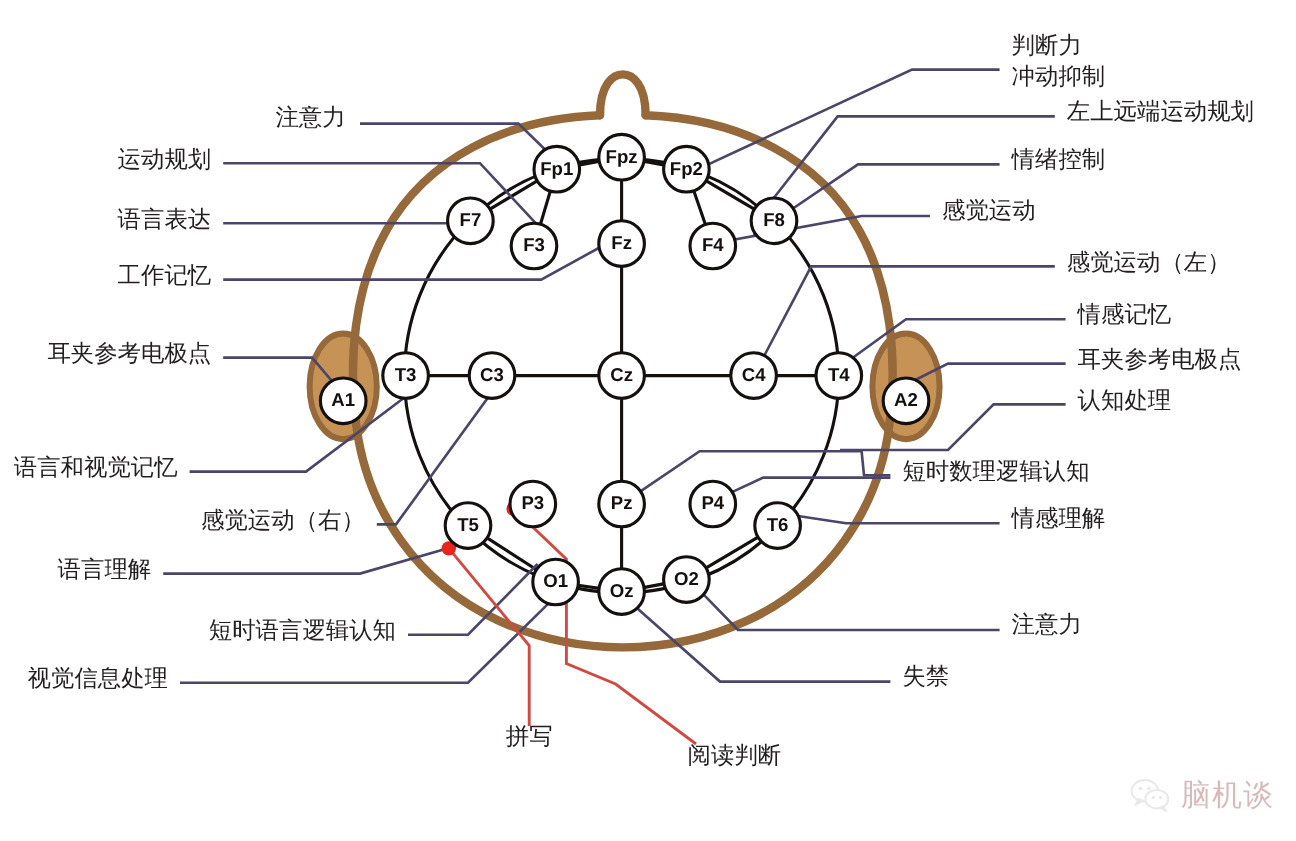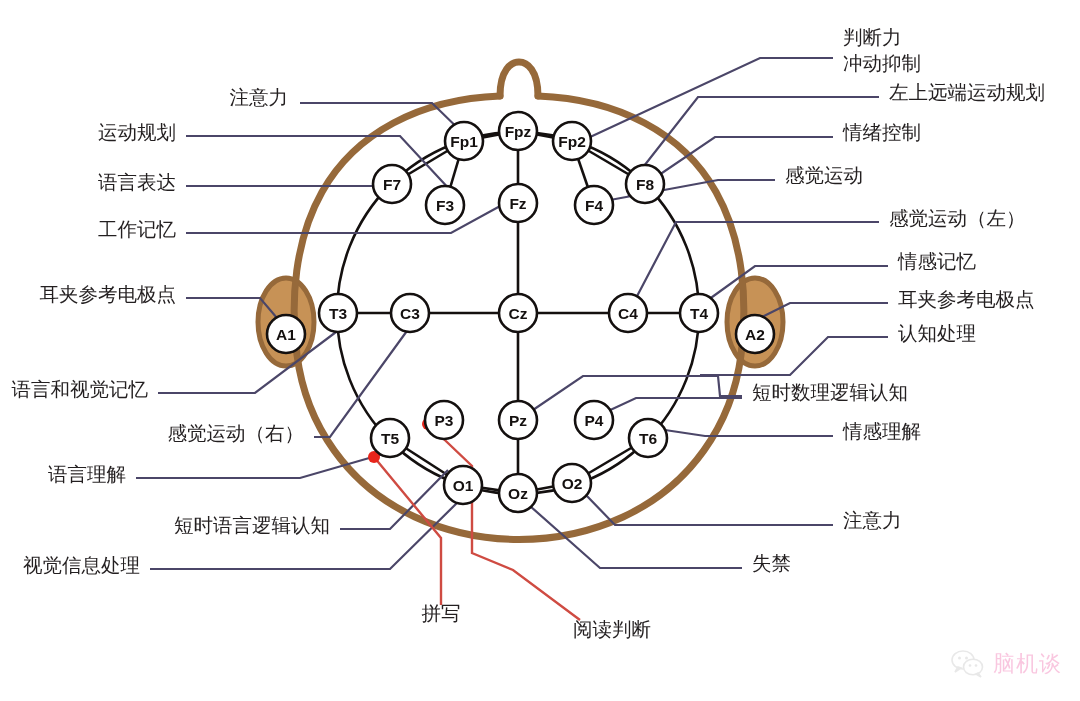--- a/index.html
+++ b/index.html
@@ -88,22 +88,22 @@
     right: 18px;
     bottom: 22px;
     display: flex;
     align-items: center;
     gap: 8px;
     opacity: 0.30;
     pointer-events: none;
   }
   #watermark .wm-text {
     font-family: Liberation Serif, serif;
-    font-size: 22px;
-    color: #ec4899;
+    font-size: 25px;
+    color: #7f1d1d;
     letter-spacing: 1px;
   }
 </style>
 </head>
 <body>
 
 <div id="stage">
 
   <svg id="diagram" viewBox="0 0 1080 701">
 

